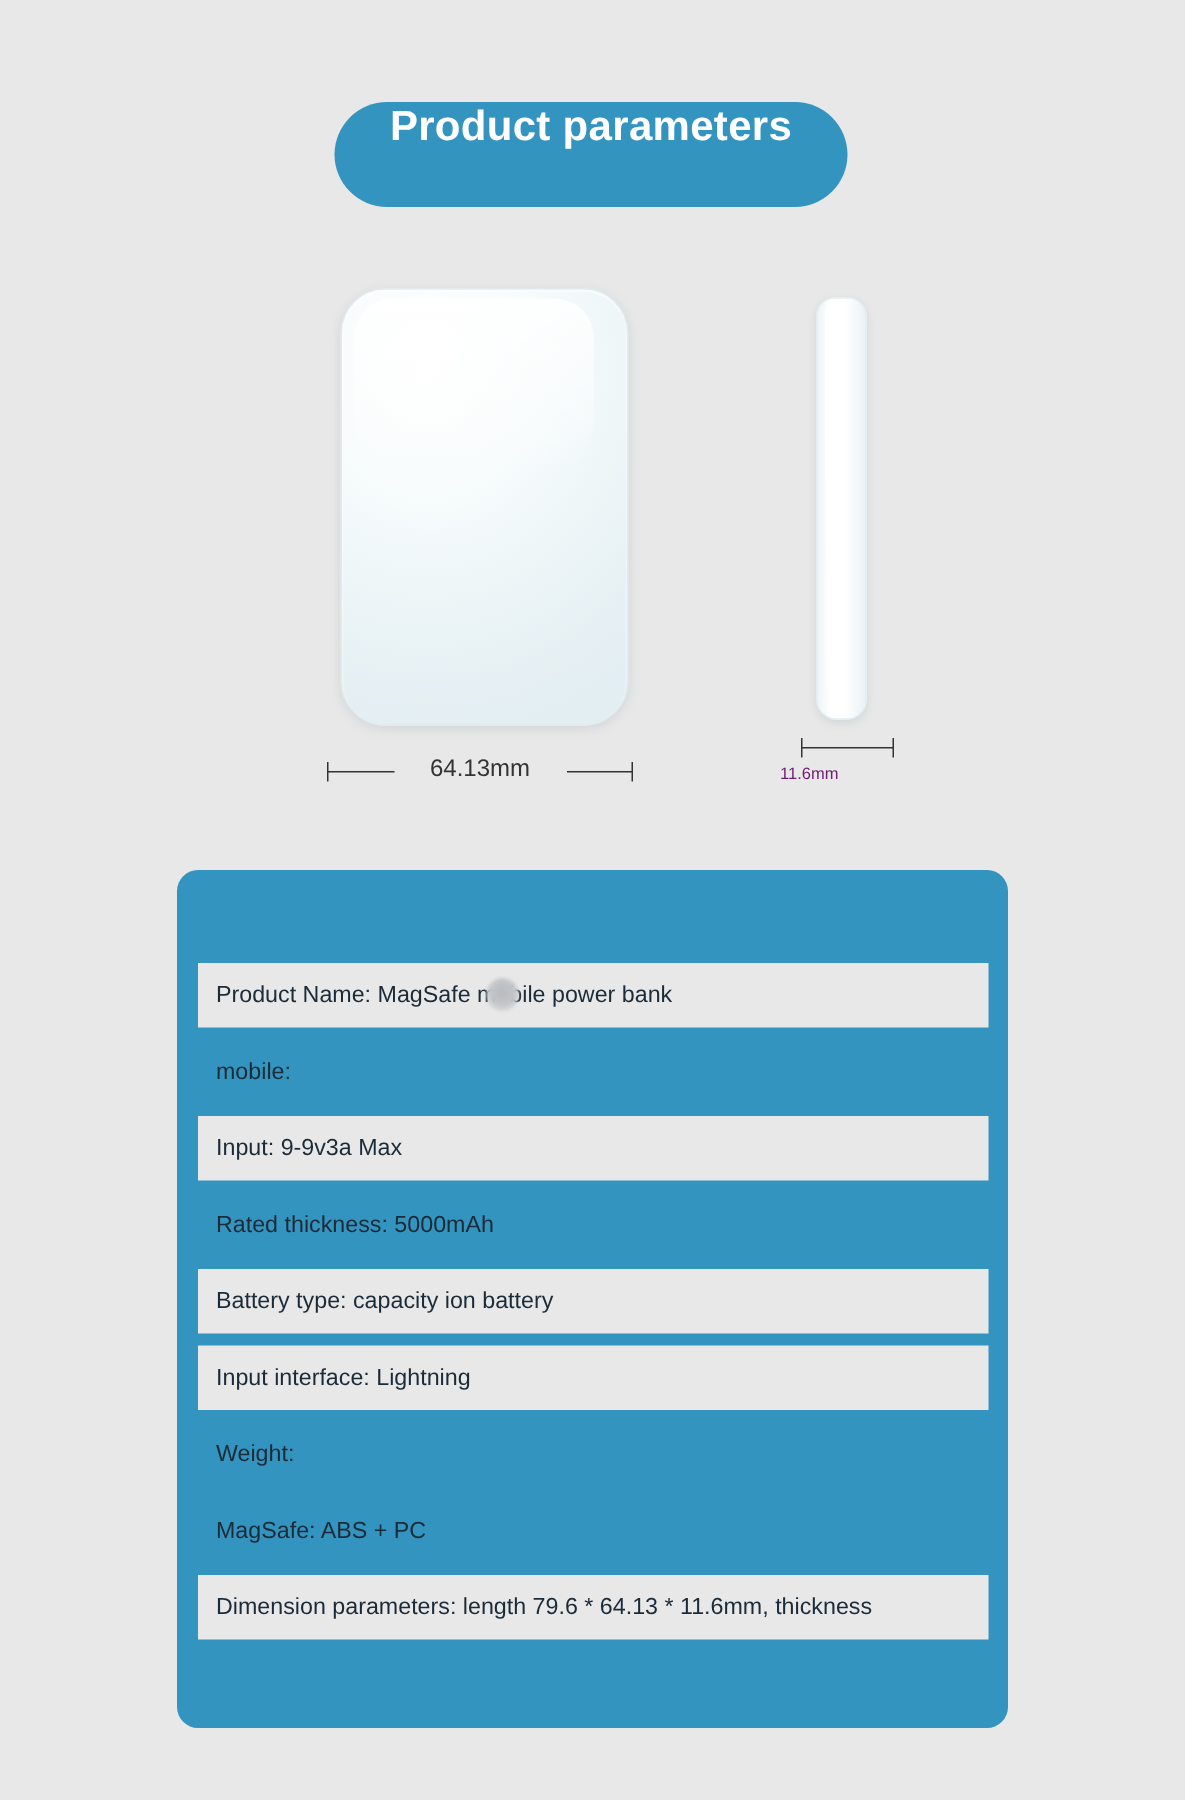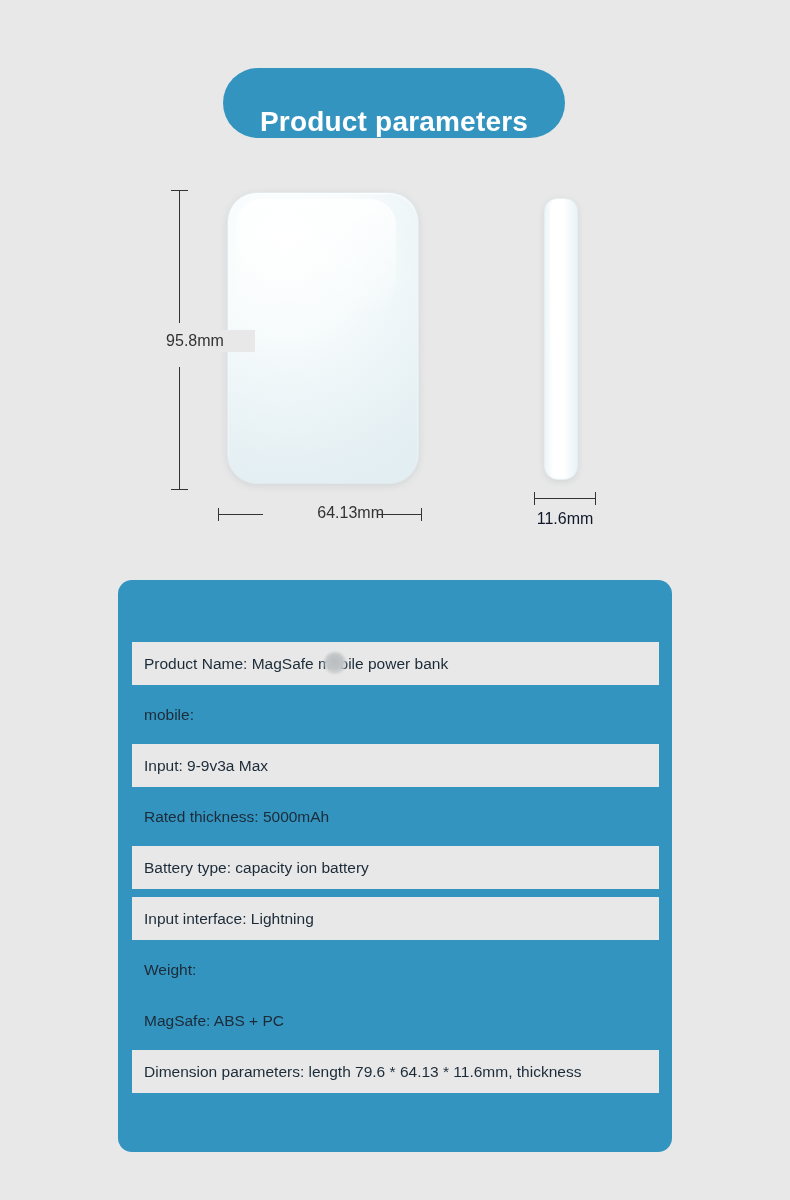--- a/index.html
+++ b/index.html
@@ -18,21 +18,21 @@
   
   #title-pill {
     position: absolute;
     left: 223px;
     top: 68px;
     width: 342px;
     height: 70px;
     background: #3494c0;
     border-radius: 35px;
     display: flex;
-    align-items: flex-end;
+    align-items: flex-start;
     justify-content: center;
   }
   #title-pill .title-text {
     color: #ffffff;
     font-size: 28px;
     font-weight: bold;
     letter-spacing: 0.2px;
     white-space: nowrap;
   }
 
@@ -161,21 +161,21 @@
     height: 1px;
     background: #333333;
   }
   #dim-width .h-line-left { left: 0; width: 45px; }
   #dim-width .h-line-right { left: 160px; width: 44px; }
   #dim-width .dim-label {
     position: absolute;
     left: 38px;
     top: 0;
     width: 128px;
-    text-align: right;
+    text-align: center;
     font-size: 16px;
     color: #333333;
   }
 
   
   #dim-thickness {
     position: absolute;
     left: 534px;
     top: 332px;
     width: 66px;
@@ -197,23 +197,22 @@
     height: 13px;
     background: #333333;
   }
   #dim-thickness .t-cap-left { left: 0; }
   #dim-thickness .t-cap-right { left: 61px; }
   #dim-thickness .dim-label {
     position: absolute;
     left: -14px;
     top: 18px;
     width: 90px;
-    text-align: center;
-    font-size: 16px;
-    color: #0f172a;
+    font-size: 11px;
+    color: #701a75;
   }
 
   
   #spec-panel {
     position: absolute;
     left: 118px;
     top: 580px;
     width: 554px;
     height: 572px;
     background: #3494c0;
@@ -263,27 +262,20 @@
 
 <div id="title-pill">
   <span class="title-text">Product parameters</span>
 </div>
 
 <div id="product-figure">
 
   <div id="product-front"></div>
   <div id="product-side"></div>
 
-  <div id="dim-height">
-    <div class="v-cap-top"></div>
-    <div class="v-line-upper"></div>
-    <div class="dim-label">95.8mm</div>
-    <div class="v-line-lower"></div>
-    <div class="v-cap-bottom"></div>
-  </div>
 
   <div id="dim-width">
     <div class="h-cap-left"></div>
     <div class="h-line-left"></div>
     <div class="dim-label">64.13mm</div>
     <div class="h-line-right"></div>
     <div class="h-cap-right"></div>
   </div>
 
   <div id="dim-thickness">

